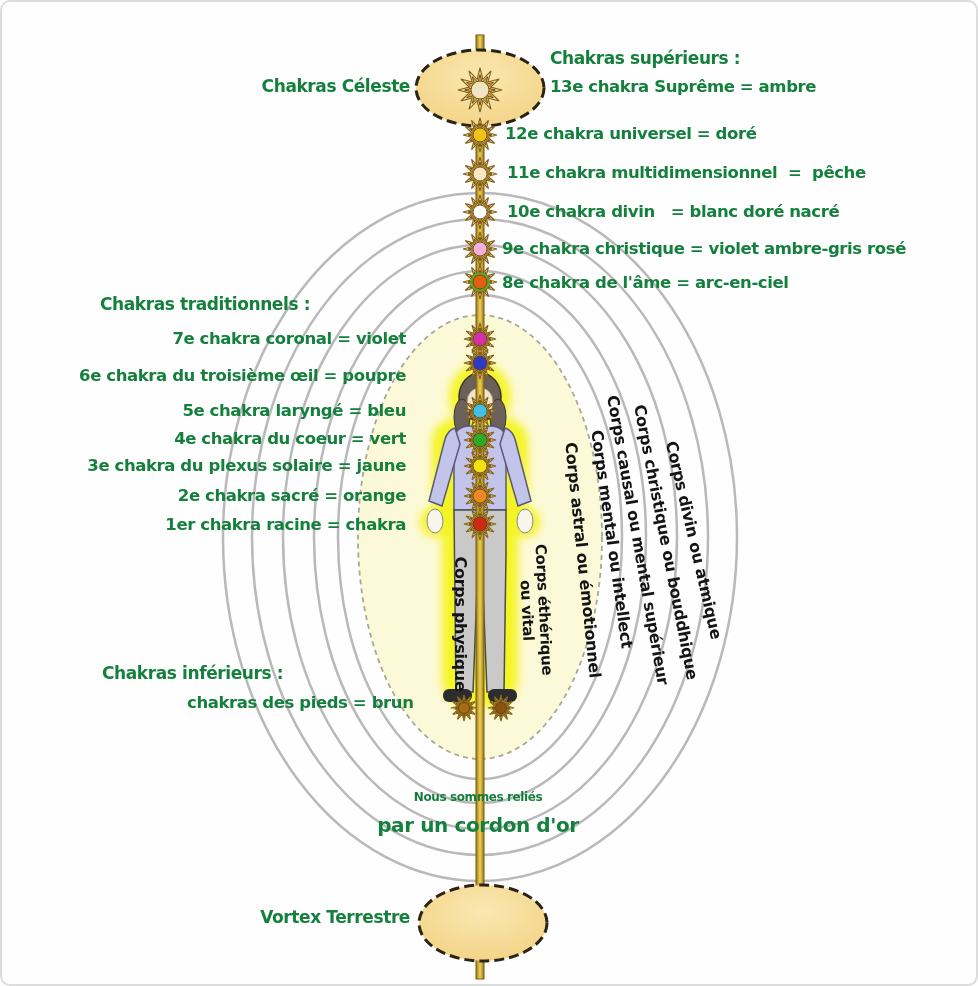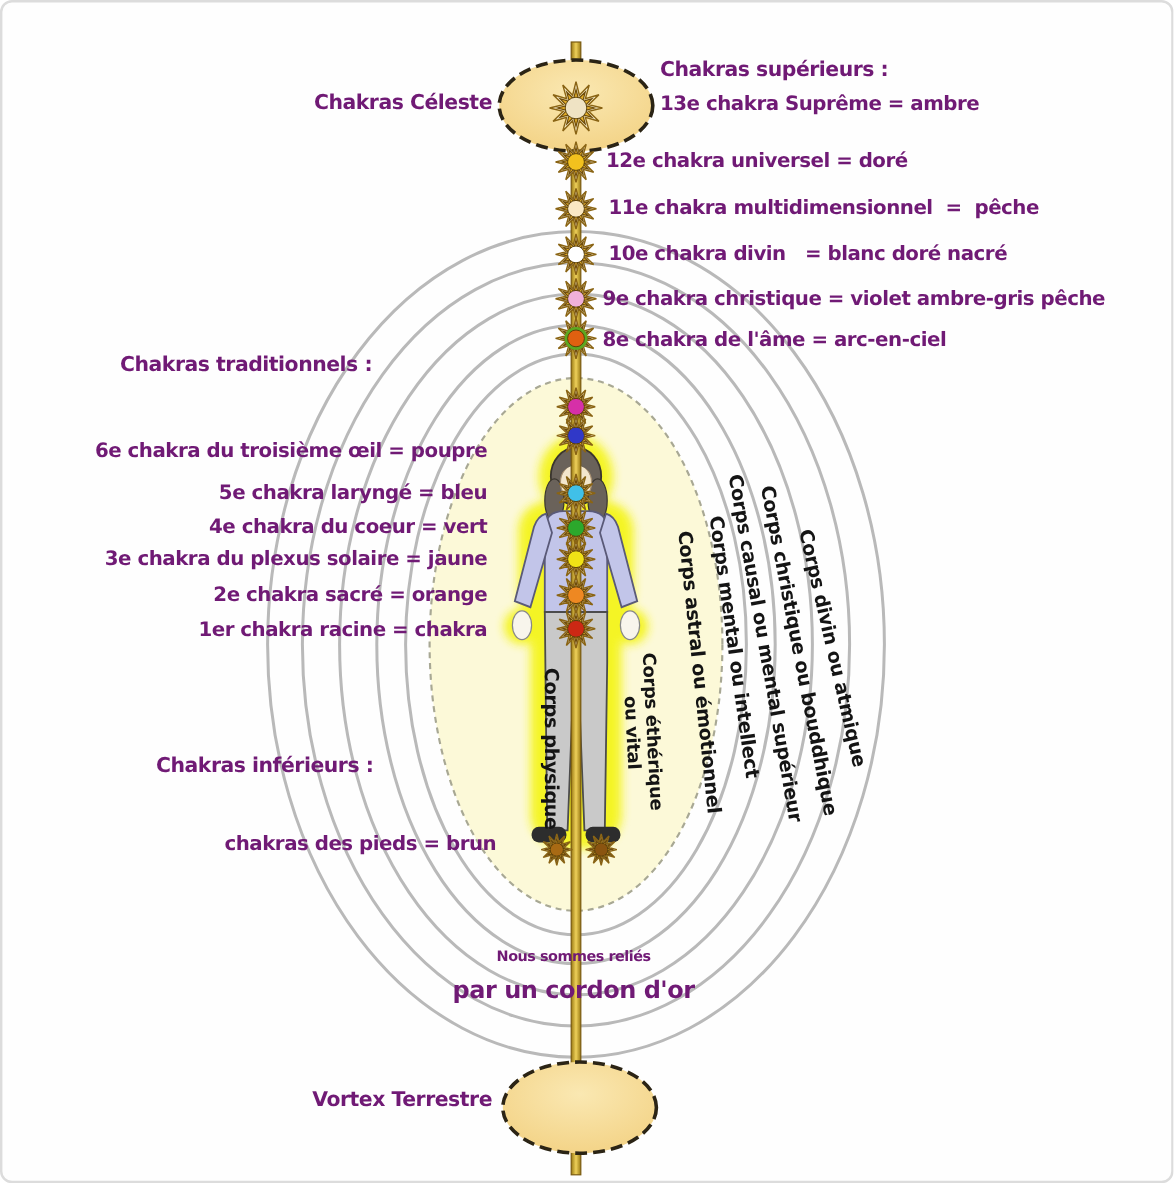--- a/index.html
+++ b/index.html
@@ -4,21 +4,21 @@
 <style>
   html,body { margin:0; padding:0; background:#fff; }
   .canvas {
     position:relative; width:978px; height:986px; background:#fefefe;
     font-family:"DejaVu Sans", sans-serif; font-weight:bold; color:#161616;
     border:2px solid #dcdcdc; border-radius:10px; box-sizing:border-box; overflow:hidden;
   }
   svg.scene { position:absolute; left:0; top:0; width:978px; height:986px; }
   .lbl {
     position:absolute; white-space:pre; font-size:16.5px; letter-spacing:-0.4px;
-    line-height:1.2; color:#701a75;
+    line-height:1.2; color:#15803d;
   }
   .heading { font-size:17px; }
   .left-item { left:30px; width:374px; text-align:right; }
   .rot {
     position:absolute; white-space:pre; font-size:16px; letter-spacing:-0.3px;
     color:#141414; transform-origin:center;
   }
   .center-text { text-align:center; }
 </style>
 </head>
@@ -163,32 +163,33 @@
   </svg>
 
   <div class="lbl" style="left:180px; top:74px; width:228px; text-align:right; font-size:17px;">Chakras Céleste</div>
   <div class="lbl" style="left:180px; top:905px; width:228px; text-align:right; font-size:17px;">Vortex Terrestre</div>
 
   <div class="lbl heading" style="left:548px; top:46px;">Chakras supérieurs :</div>
   <div class="lbl" style="left:548px; top:75px;">13e chakra Suprême = ambre</div>
   <div class="lbl" style="left:503px; top:122px;">12e chakra universel = doré</div>
   <div class="lbl" style="left:505px; top:161px;">11e chakra multidimensionnel  =  pêche</div>
   <div class="lbl" style="left:505px; top:200px;">10e chakra divin   = blanc doré nacré</div>
-  <div class="lbl" style="left:500px; top:237px;">9e chakra christique = violet ambre-gris pêche</div>
+  <div class="lbl" style="left:500px; top:237px;">9e chakra christique = violet ambre-gris rosé</div>
   <div class="lbl" style="left:500px; top:271px;">8e chakra de l'âme = arc-en-ciel</div>
 
   <div class="lbl heading" style="left:98px; top:292px;">Chakras traditionnels :</div>
+  <div class="lbl left-item" style="top:327px;">7e chakra coronal = violet</div>
   <div class="lbl left-item" style="top:364px;text-align:right;">6e chakra du troisième œil = poupre</div>
   <div class="lbl left-item" style="top:399px;">5e chakra laryngé = bleu</div>
   <div class="lbl left-item" style="top:427px;">4e chakra du coeur = vert</div>
   <div class="lbl left-item" style="top:454px;">3e chakra du plexus solaire = jaune</div>
   <div class="lbl left-item" style="top:484px;">2e chakra sacré = orange</div>
   <div class="lbl left-item" style="top:513px;">1er chakra racine = chakra</div>
 
-  <div class="lbl heading" style="left:100px; top:626px;margin-left:28px;">Chakras inférieurs :</div>
+  <div class="lbl heading" style="left:100px; top:661px;">Chakras inférieurs :</div>
   <div class="lbl" style="left:185px; top:691px;">chakras des pieds = brun</div>
 
   <div class="rot" style="left:581px; top:558px; transform:translate(-50%,-50%) rotate(84deg);">Corps astral ou émotionnel</div>
   <div class="rot" style="left:610px; top:537px; transform:translate(-50%,-50%) rotate(82deg);">Corps mental ou intellect</div>
   <div class="rot" style="left:636px; top:538px; transform:translate(-50%,-50%) rotate(80deg);">Corps causal ou mental supérieur</div>
   <div class="rot" style="left:664px; top:540px; transform:translate(-50%,-50%) rotate(79deg);">Corps christique ou bouddhique</div>
   <div class="rot" style="left:692px; top:538px; transform:translate(-50%,-50%) rotate(77deg);">Corps divin ou atmique</div>
 
   <div class="rot" style="left:458px; top:622px; transform:translate(-50%,-50%) rotate(90deg);">Corps physique</div>
   <div class="rot center-text" style="left:533px; top:608px; transform:translate(-50%,-50%) rotate(87deg); font-size:15px; line-height:17px;">Corps éthérique

